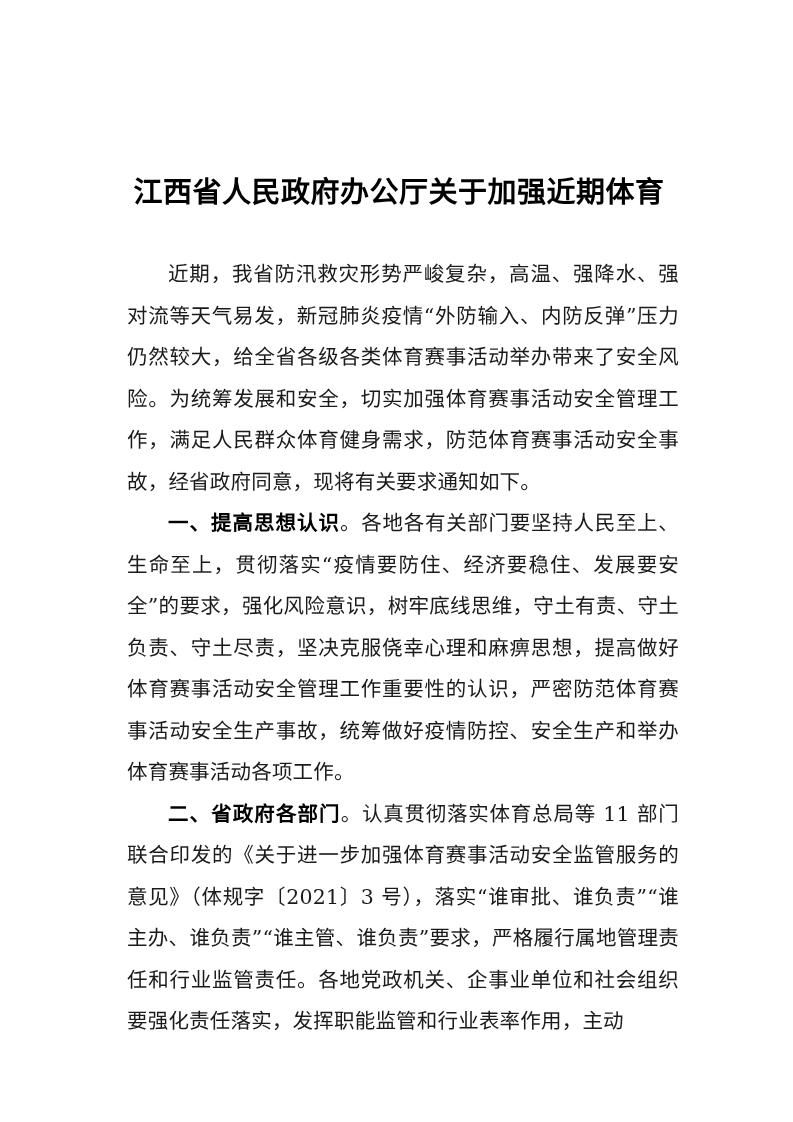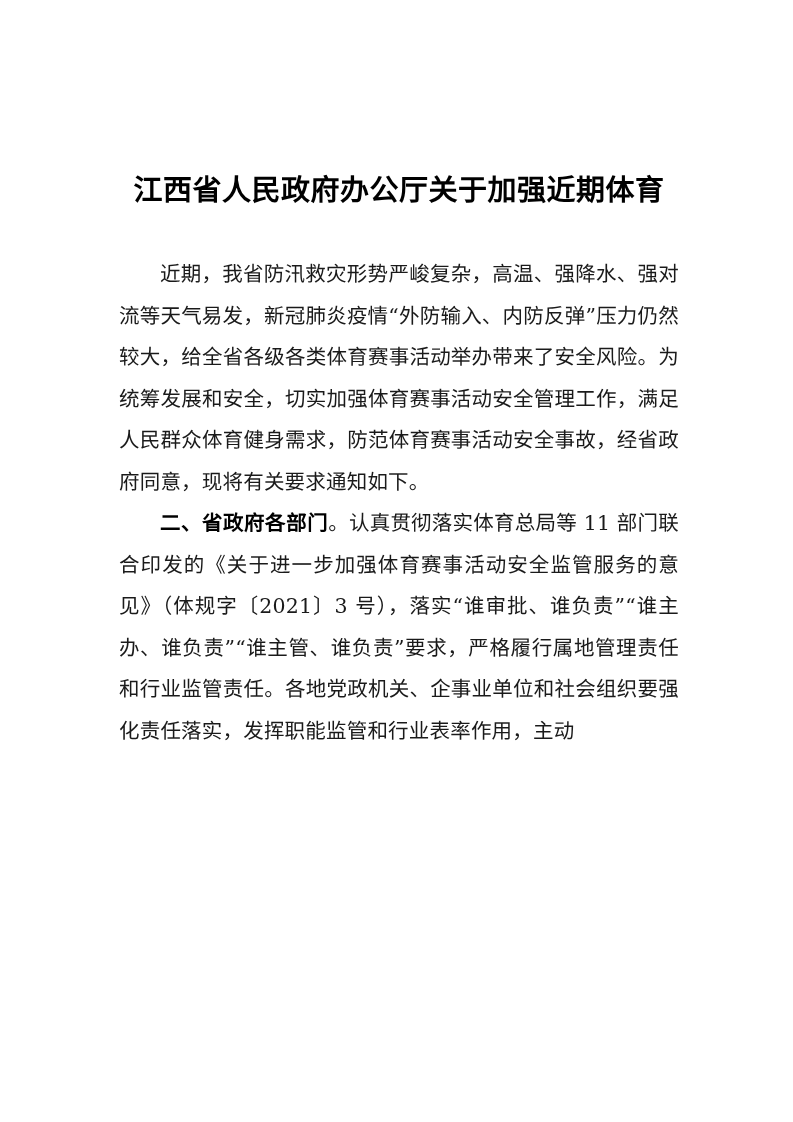--- a/index.html
+++ b/index.html
@@ -23,21 +23,21 @@
     left: 119px;
     top: 0;
     width: 560px;
   }
 
   
   .doc-title {
     margin: 0;
     padding-top: 131px;
     text-align: center;
-    font-family: Liberation Mono, monospace;
+    font-family: Liberation Sans, sans-serif;
     font-weight: bold;
     font-size: 29px;
     line-height: 41px;
     letter-spacing: 0.5px;
     color: #000000;
     white-space: pre-line;
   }
 
   
   .para {
@@ -50,20 +50,21 @@
     text-justify: inter-ideograph;
     letter-spacing: 0.2px;
   }
 
   .para.first-body {
     margin-top: 45px;
   }
 
   .para.indent {
     text-indent: 2em;
+    margin-left: 8px;
   }
 
   .section-head {
     font-family: "DejaVu Sans", "Liberation Sans", sans-serif;
     font-weight: bold;
     font-size: 20.5px;
     letter-spacing: 0.5px;
     color: #000000;
   }
 </style>
@@ -73,19 +74,22 @@
 <div class="page" style="background: rgb(255, 255, 255);">
   <div class="doc-body">
 
     <h1 class="doc-title">
       <span>江西省人民政府办公厅关于加强近期体育</span><br>
     </h1>
 
 
     <p class="para indent" style="color: rgb(26, 26, 26);">近期，我省防汛救灾形势严峻复杂，高温、强降水、强对流等天气易发，新冠肺炎疫情“外防输入、内防反弹”压力仍然较大，给全省各级各类体育赛事活动举办带来了安全风险。为统筹发展和安全，切实加强体育赛事活动安全管理工作，满足人民群众体育健身需求，防范体育赛事活动安全事故，经省政府同意，现将有关要求通知如下。</p>
 
+    <p class="para indent" style="color: rgb(26, 26, 26);">
+      <span class="section-head">一、提高思想认识</span><span>。</span><span>各地各有关部门要坚持人民至上、生命至上，贯彻落实“疫情要防住、经济要稳住、发展要安全”的要求，强化风险意识，树牢底线思维，守土有责、守土负责、守土尽责，坚决克服侥幸心理和麻痹思想，提高做好体育赛事活动安全管理工作重要性的认识，严密防范体育赛事活动安全生产事故，统筹做好疫情防控、安全生产和举办体育赛事活动各项工作。</span>
+    </p>
 
     <p class="para indent" style="color: rgb(26, 26, 26);">
       <span class="section-head">二、省政府各部门</span><span>。</span><span>认真贯彻落实体育总局等 11 部门联合印发的《关于进一步加强体育赛事活动安全监管服务的意见》（体规字〔2021〕3 号），落实“谁审批、谁负责”“谁主办、谁负责”“谁主管、谁负责”要求，严格履行属地管理责任和行业监管责任。各地党政机关、企事业单位和社会组织要强化责任落实，发挥职能监管和行业表率作用，主动</span>
     </p>
 
   </div>
 </div>
 
 </body></html>

